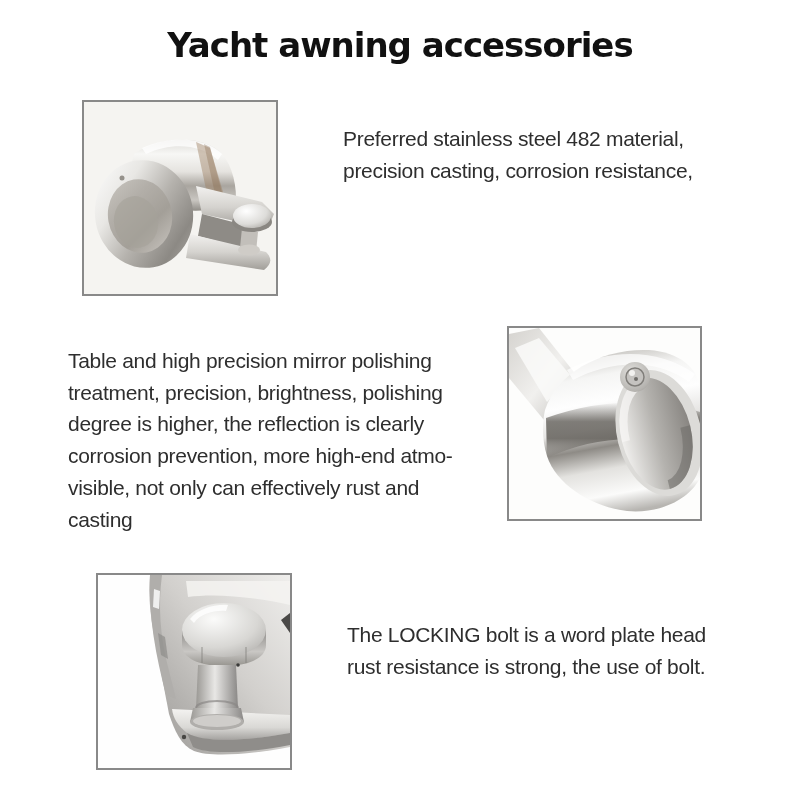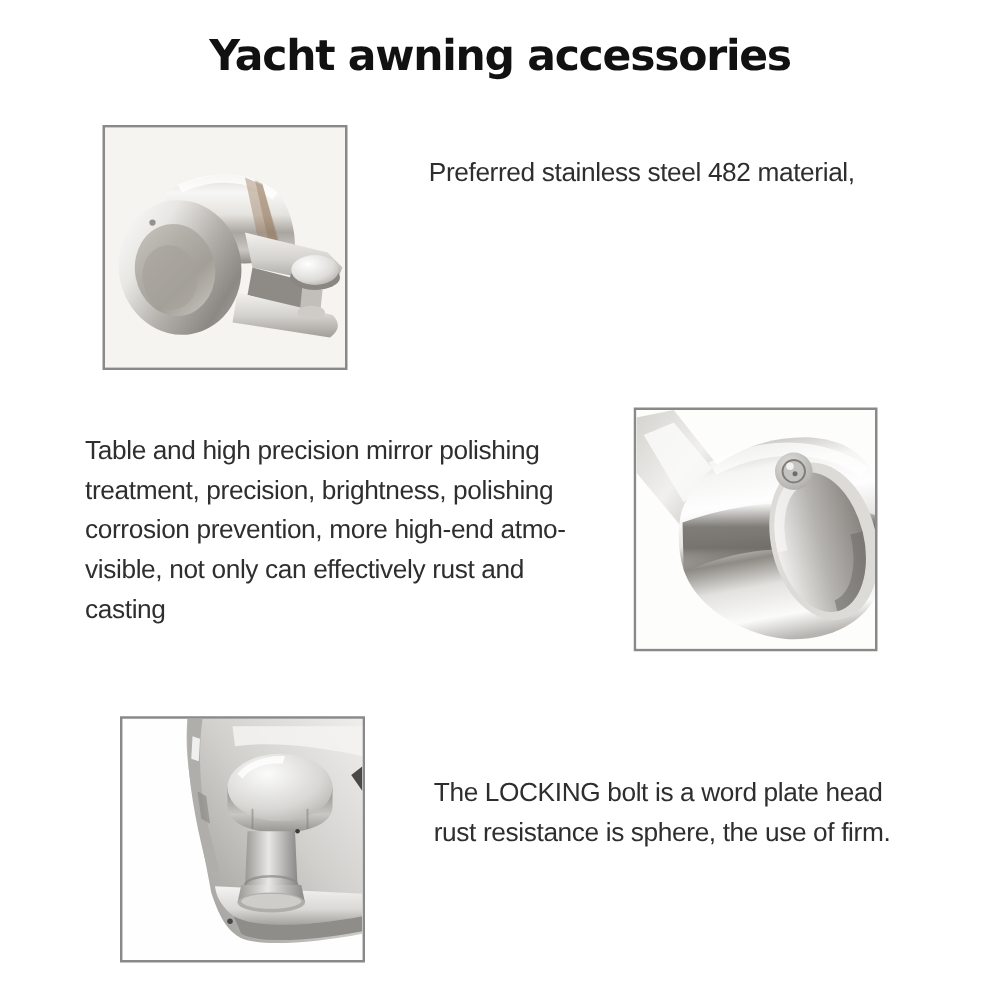--- a/index.html
+++ b/index.html
@@ -91,25 +91,27 @@
 
       <ellipse cx="60" cy="112" rx="49" ry="54" fill="url(#g1ring)" transform="rotate(-10 60 112)"></ellipse>
       <ellipse cx="56" cy="114" rx="32" ry="37" fill="url(#g1hole)" transform="rotate(-10 56 114)"></ellipse>
       <ellipse cx="52" cy="120" rx="22" ry="26" fill="#a5a19a" opacity="0.6" transform="rotate(-10 52 120)"></ellipse>
       <circle cx="38" cy="76" r="2.5" fill="#95918b"></circle>
     </svg>
   </figure>
 
   <div class="text-block" id="text1">
     <div class="tline">Preferred stainless steel 482 material,</div>
+    <div class="tline">precision casting, corrosion resistance,</div>
   </div>
 
   <div class="text-block" id="text2">
     <div class="tline">Table and high precision mirror polishing</div>
     <div class="tline">treatment, precision, brightness, polishing</div>
+    <div class="tline">degree is higher, the reflection is clearly</div>
     <div class="tline">corrosion prevention, more high-end atmo-</div>
     <div class="tline">visible, not only can effectively rust and</div>
     <div class="tline">casting</div>
   </div>
 
   <figure class="photo" id="img2">
     <svg width="191" height="191" viewBox="0 0 191 191">
       <defs>
         <linearGradient id="g2rod" x1="0" y1="0" x2="1" y2="1">
           <stop offset="0" stop-color="#d5d3cf"></stop>
@@ -225,16 +227,16 @@
 
       <path d="M192,38 L183,45 L192,58 Z" fill="#4a4947"></path>
 
       <circle cx="140" cy="90" r="1.8" fill="#3a3a38"></circle>
       <circle cx="86" cy="162" r="2.2" fill="#474643"></circle>
     </svg>
   </figure>
 
   <div class="text-block" id="text3">
     <div class="tline">The LOCKING bolt is a word plate head</div>
-    <div class="tline">rust resistance is sphere, the use of firm.</div>
+    <div class="tline">rust resistance is strong, the use of bolt.</div>
   </div>
 
 </div>
 
 </body></html>

